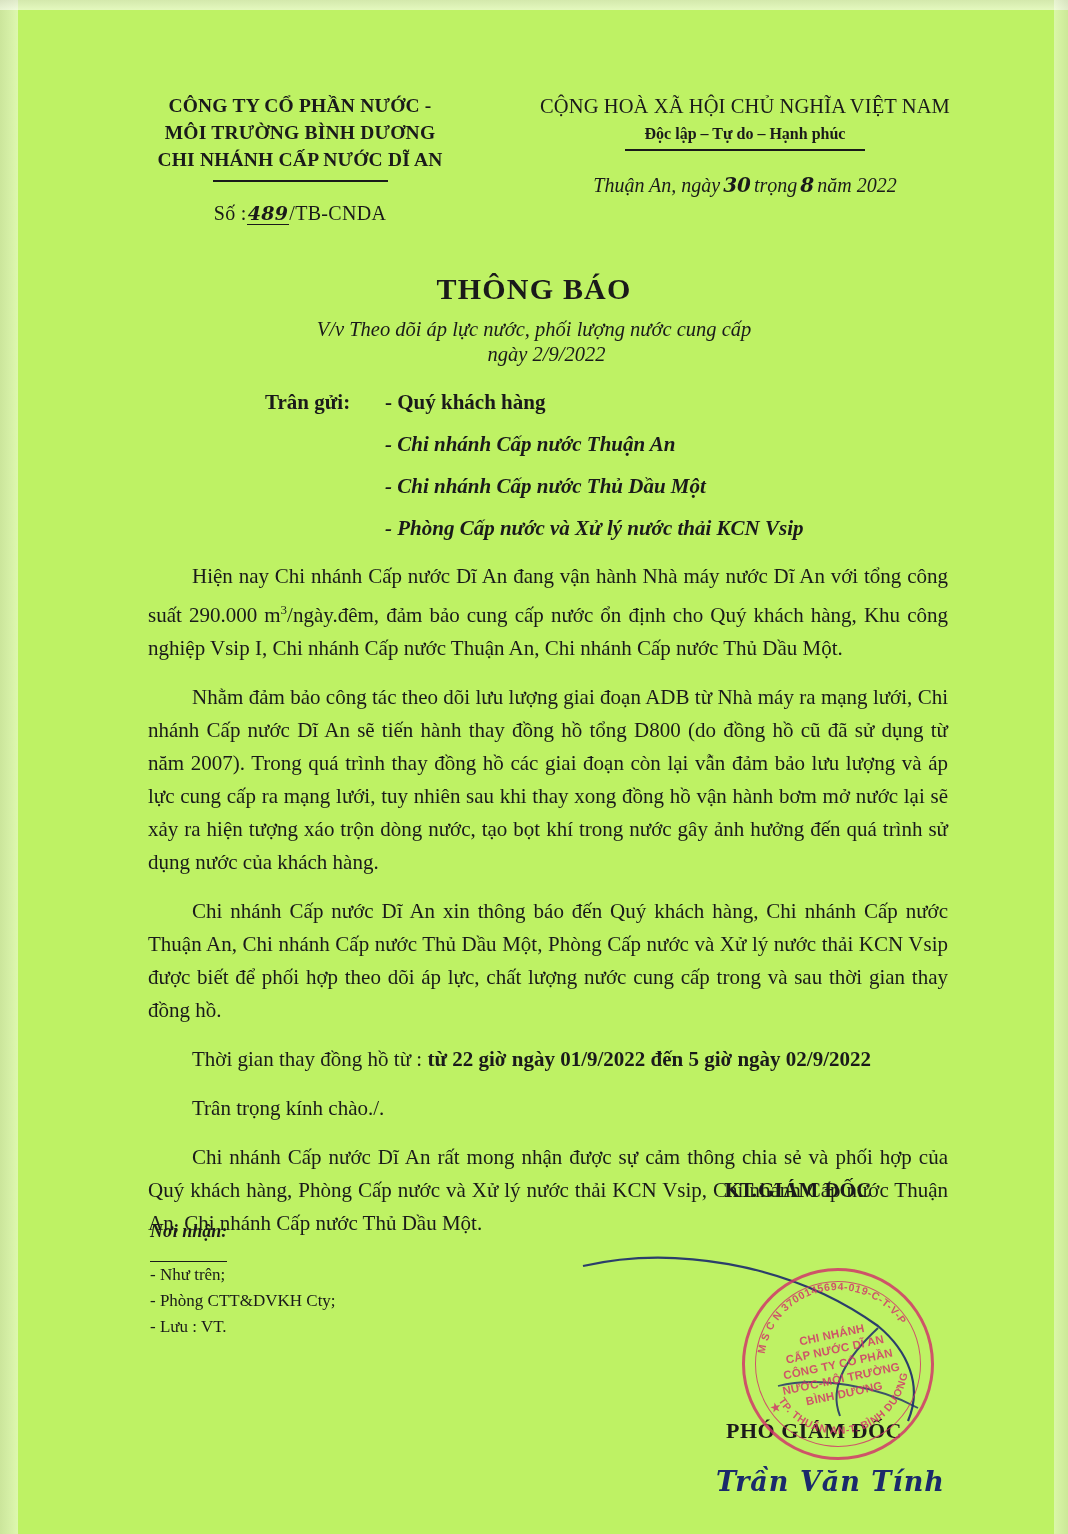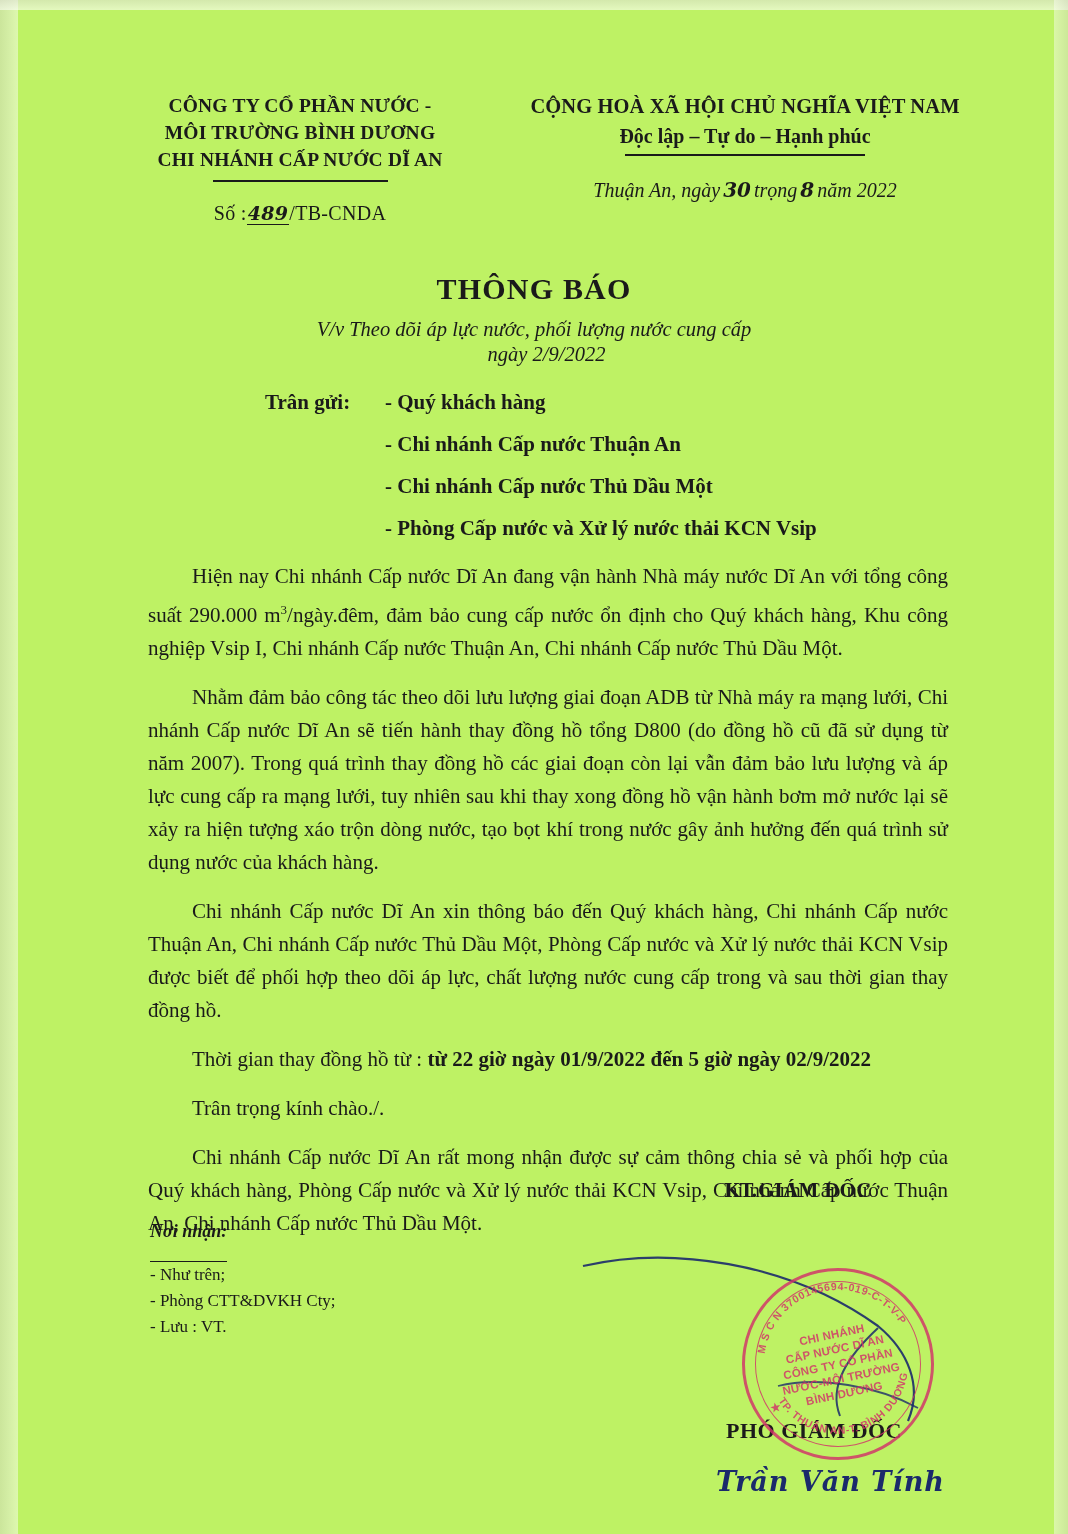--- a/index.html
+++ b/index.html
@@ -79,28 +79,28 @@
     border-bottom: 1.5px solid #1a1a1a;
     padding: 0 1px;
   }
 
   .nation-block {
     width: 470px;
     margin-left: 20px;
     text-align: center;
   }
   .nation-title {
-    font-weight: bold;
+    font-weight: normal;
     font-size: 20.5px;
     line-height: 28px;
     letter-spacing: .1px;
   }
   .nation-sub {
     font-weight: bold;
-    font-size: 20px;
+    font-size: 16px;
     margin-top: 5px;
   }
   .nation-rule {
     width: 240px;
     height: 2px;
     background: #1a1a1a;
     margin: 6px auto 0 auto;
   }
   .place-date {
     margin-top: 22px;
@@ -158,20 +158,21 @@
   .recip-first {
     font-weight: bold;
     font-size: 21px;
     display: inline-block;
   }
   .recip-item {
     font-weight: bold;
     font-size: 21px;
     margin-top: 17px;
     margin-left: 120px;
+    font-style: italic;
   }
 
   
   .body-text {
     position: absolute;
     top: 560px;
     left: 148px;
     width: 800px;
     font-size: 21px;
     line-height: 33px;

